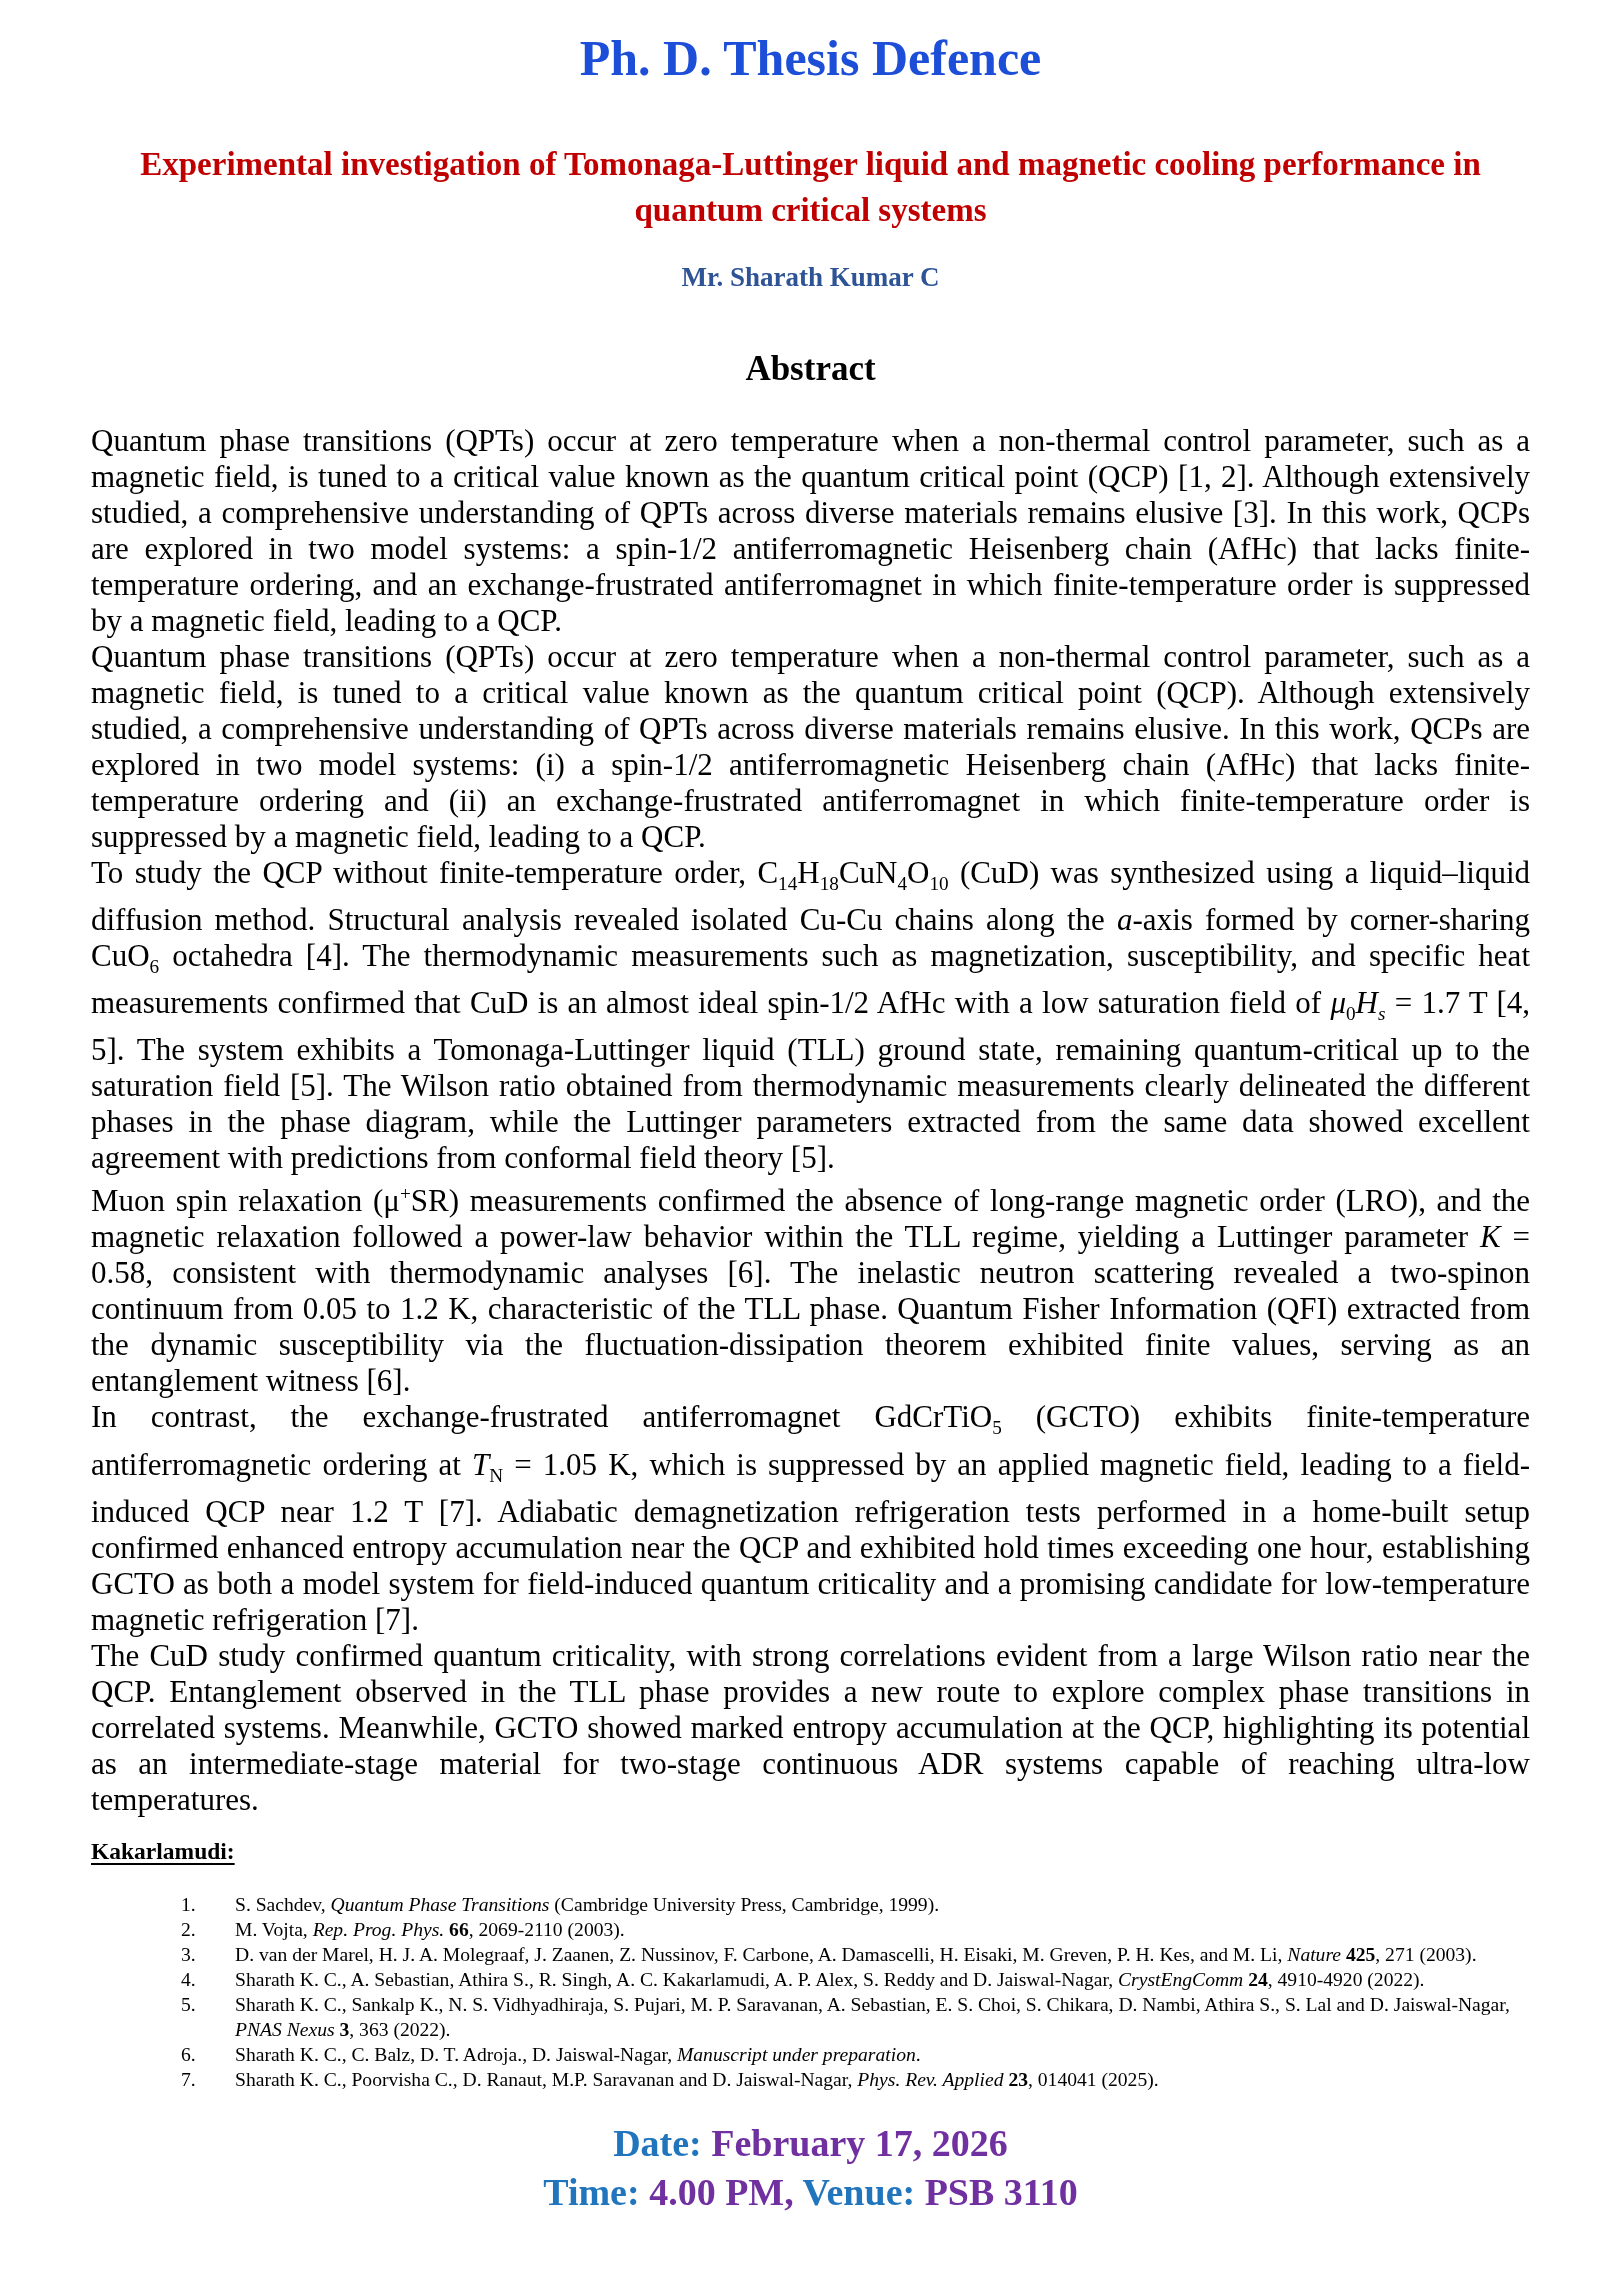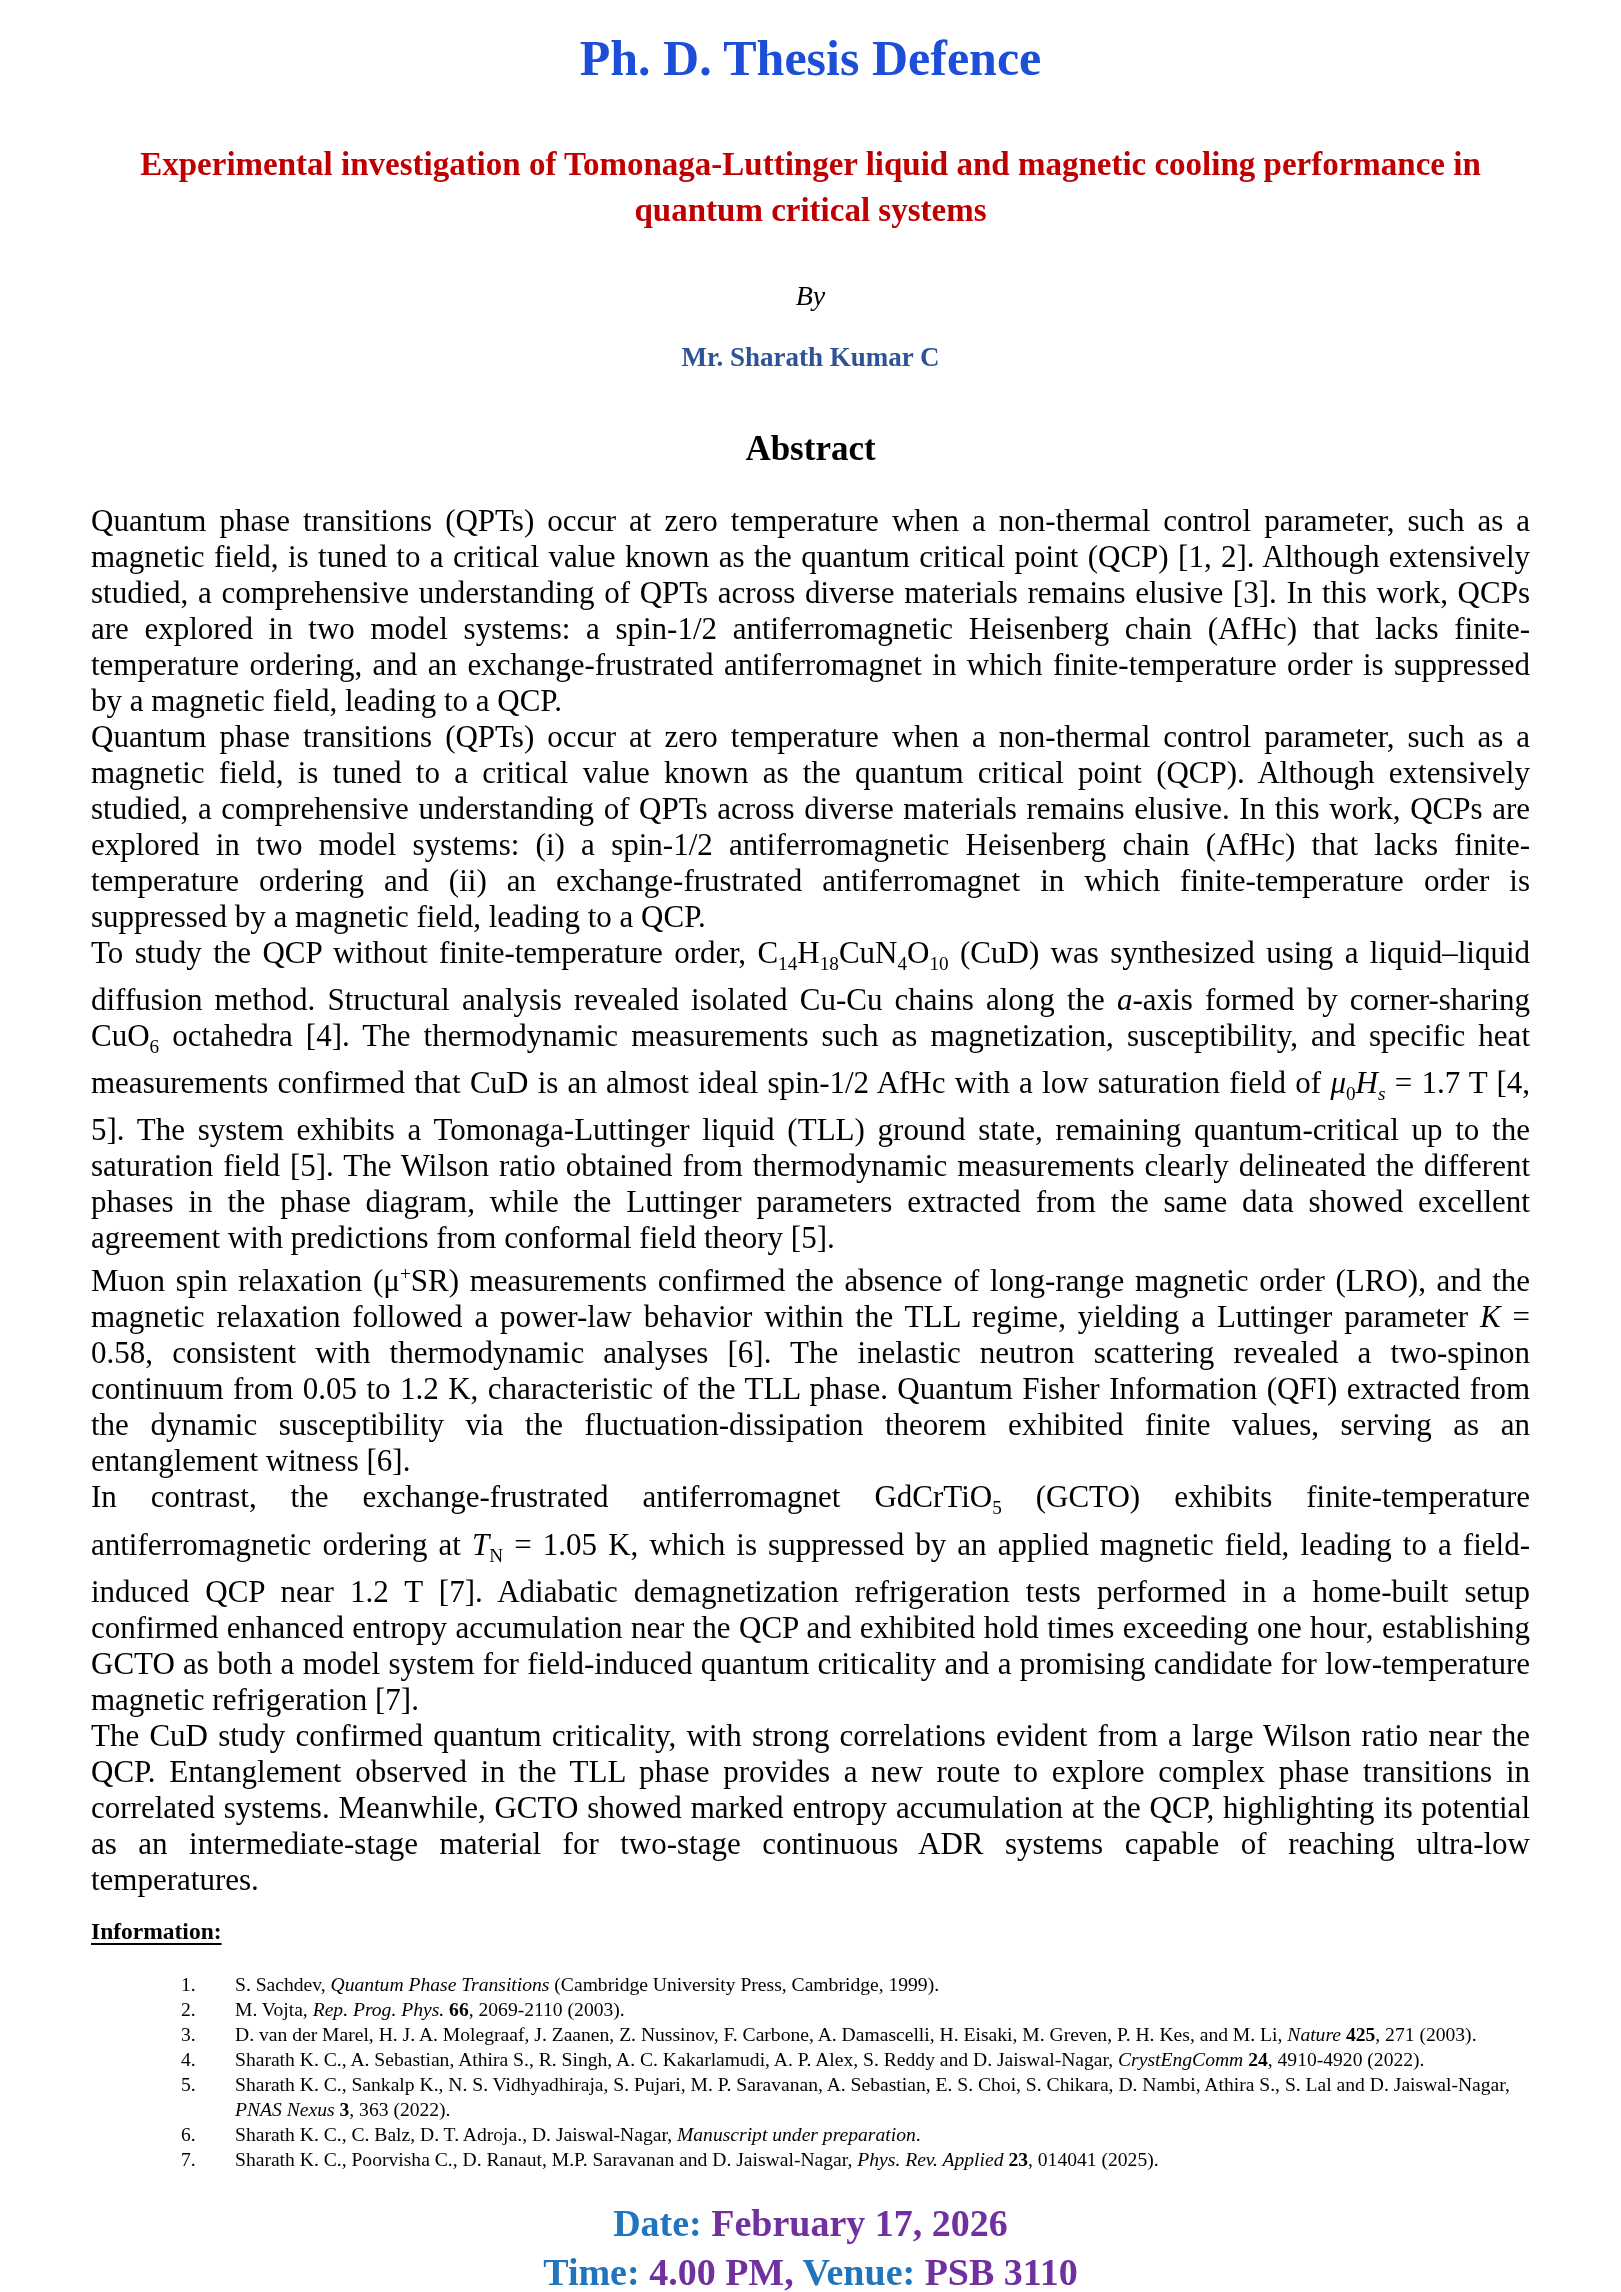--- a/index.html
+++ b/index.html
@@ -114,36 +114,35 @@
 </style>
 </head>
 <body>
 
 <div class="page">
 
   <h1 class="event-title">Ph. D. Thesis Defence</h1>
 
   <h2 class="thesis-title">Experimental investigation of Tomonaga-Luttinger liquid and magnetic cooling performance in quantum critical systems</h2>
 
-  <div class="by-label">By</div>
 
   <div class="speaker-name">Mr. Sharath Kumar C</div>
 
   <h3 class="abstract-heading">Abstract</h3>
 
   <div class="abstract-body">
       <p><span>Quantum phase transitions (QPTs) occur at zero temperature when a non-thermal control parameter, such as a magnetic field, is tuned to a critical value known as the quantum critical point (QCP) [1, 2]. Although extensively studied, a comprehensive understanding of QPTs across diverse materials remains elusive [3]. In this work, QCPs are explored in two model systems: a spin-1/2 antiferromagnetic Heisenberg chain (AfHc) that lacks finite-temperature ordering, and an exchange-frustrated antiferromagnet in which finite-temperature order is suppressed by a magnetic field, leading to a QCP.</span></p>
       <p><span>Quantum phase transitions (QPTs) occur at zero temperature when a non-thermal control parameter, such as a magnetic field, is tuned to a critical value known as the quantum critical point (QCP). Although extensively studied, a comprehensive understanding of QPTs across diverse materials remains elusive. In this work, QCPs are explored in two model systems: (i) a spin-1/2 antiferromagnetic Heisenberg chain (AfHc) that lacks finite-temperature ordering and (ii) an exchange-frustrated antiferromagnet in which finite-temperature order is suppressed by a magnetic field, leading to a QCP.</span></p>
       <p><span>To study the QCP without finite-temperature order, C</span><span class="seg-sub">14</span><span>H</span><span class="seg-sub">18</span><span>CuN</span><span class="seg-sub">4</span><span>O</span><span class="seg-sub">10</span><span> (CuD) was synthesized using a liquid–liquid diffusion method. Structural analysis revealed isolated Cu-Cu chains along the </span><span class="seg-i">a</span><span>-axis formed by corner-sharing CuO</span><span class="seg-sub">6</span><span> octahedra [4]. The thermodynamic measurements such as magnetization, susceptibility, and specific heat measurements confirmed that CuD is an almost ideal spin-1/2 AfHc with a low saturation field of </span><span class="seg-i">μ</span><span class="seg-sub">0</span><span class="seg-i">H</span><span class="seg-i seg-sub">s</span><span> = 1.7 T [4, 5]. The system exhibits a Tomonaga-Luttinger liquid (TLL) ground state, remaining quantum-critical up to the saturation field [5]. The Wilson ratio obtained from thermodynamic measurements clearly delineated the different phases in the phase diagram, while the Luttinger parameters extracted from the same data showed excellent agreement with predictions from conformal field theory [5].</span></p>
       <p><span>Muon spin relaxation (μ</span><span class="seg-sup">+</span><span>SR) measurements confirmed the absence of long-range magnetic order (LRO), and the magnetic relaxation followed a power-law behavior within the TLL regime, yielding a Luttinger parameter </span><span class="seg-i">K</span><span> = 0.58, consistent with thermodynamic analyses [6]. The inelastic neutron scattering revealed a two-spinon continuum from 0.05 to 1.2 K, characteristic of the TLL phase. Quantum Fisher Information (QFI) extracted from the dynamic susceptibility via the fluctuation-dissipation theorem exhibited finite values, serving as an entanglement witness [6].</span></p>
       <p><span>In contrast, the exchange-frustrated antiferromagnet GdCrTiO</span><span class="seg-sub">5</span><span> (GCTO) exhibits finite-temperature antiferromagnetic ordering at </span><span class="seg-i">T</span><span class="seg-sub">N</span><span> = 1.05 K, which is suppressed by an applied magnetic field, leading to a field-induced QCP near 1.2 T [7]. Adiabatic demagnetization refrigeration tests performed in a home-built setup confirmed enhanced entropy accumulation near the QCP and exhibited hold times exceeding one hour, establishing GCTO as both a model system for field-induced quantum criticality and a promising candidate for low-temperature magnetic refrigeration [7].</span></p>
       <p><span>The CuD study confirmed quantum criticality, with strong correlations evident from a large Wilson ratio near the QCP. Entanglement observed in the TLL phase provides a new route to explore complex phase transitions in correlated systems. Meanwhile, GCTO showed marked entropy accumulation at the QCP, highlighting its potential as an intermediate-stage material for two-stage continuous ADR systems capable of reaching ultra-low temperatures.</span></p>
     </div>
 
-  <div class="references-heading">Information:</div>
+  <div class="references-heading">Kakarlamudi:</div>
 
   <ol class="references-list">
       <li><span>S. Sachdev, </span><span class="seg-i">Quantum Phase Transitions</span><span> (Cambridge University Press, Cambridge, 1999).</span></li>
       <li><span>M. Vojta, </span><span class="seg-i">Rep. Prog. Phys.</span><span> </span><span class="seg-b">66</span><span>, 2069-2110 (2003).</span></li>
       <li><span>D. van der Marel, H. J. A. Molegraaf, J. Zaanen, Z. Nussinov, F. Carbone, A. Damascelli, H. Eisaki, M. Greven, P. H. Kes, and M. Li, </span><span class="seg-i">Nature</span><span> </span><span class="seg-b">425</span><span>, 271 (2003).</span></li>
       <li><span>Sharath K. C., A. Sebastian, Athira S., R. Singh, A. C. Kakarlamudi, A. P. Alex, S. Reddy and D. Jaiswal-Nagar, </span><span class="seg-i">CrystEngComm</span><span> </span><span class="seg-b">24</span><span>, 4910-4920 (2022).</span></li>
       <li><span>Sharath K. C., Sankalp K., N. S. Vidhyadhiraja, S. Pujari, M. P. Saravanan, A. Sebastian, E. S. Choi, S. Chikara, D. Nambi, Athira S., S. Lal and D. Jaiswal-Nagar, </span><span class="seg-i">PNAS Nexus</span><span> </span><span class="seg-b">3</span><span>, 363 (2022).</span></li>
       <li><span>Sharath K. C., C. Balz, D. T. Adroja., D. Jaiswal-Nagar, </span><span class="seg-i">Manuscript under preparation</span><span>.</span></li>
       <li><span>Sharath K. C., Poorvisha C., D. Ranaut, M.P. Saravanan and D. Jaiswal-Nagar, </span><span class="seg-i">Phys. Rev. Applied</span><span> </span><span class="seg-b">23</span><span>, 014041 (2025).</span></li>
     </ol>

